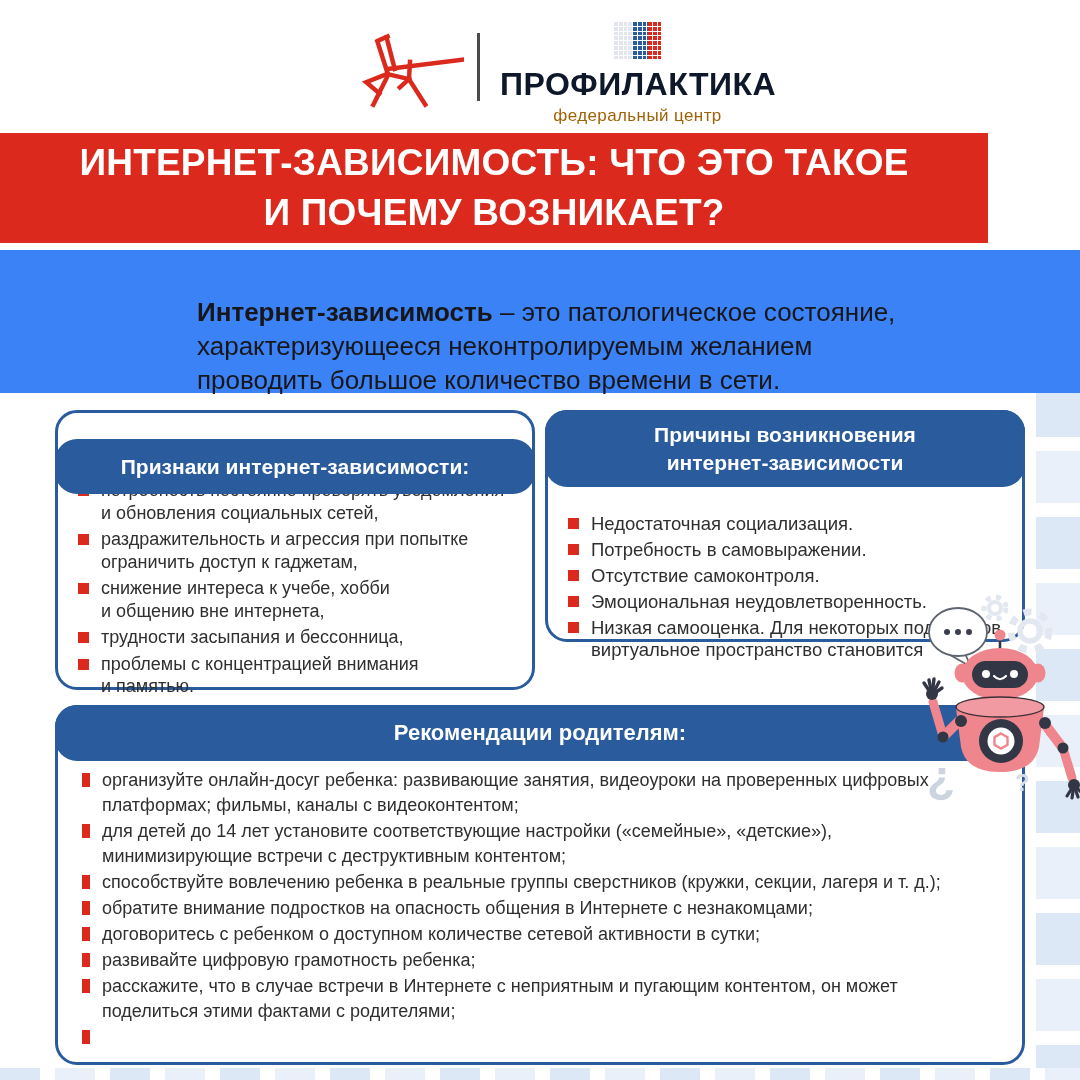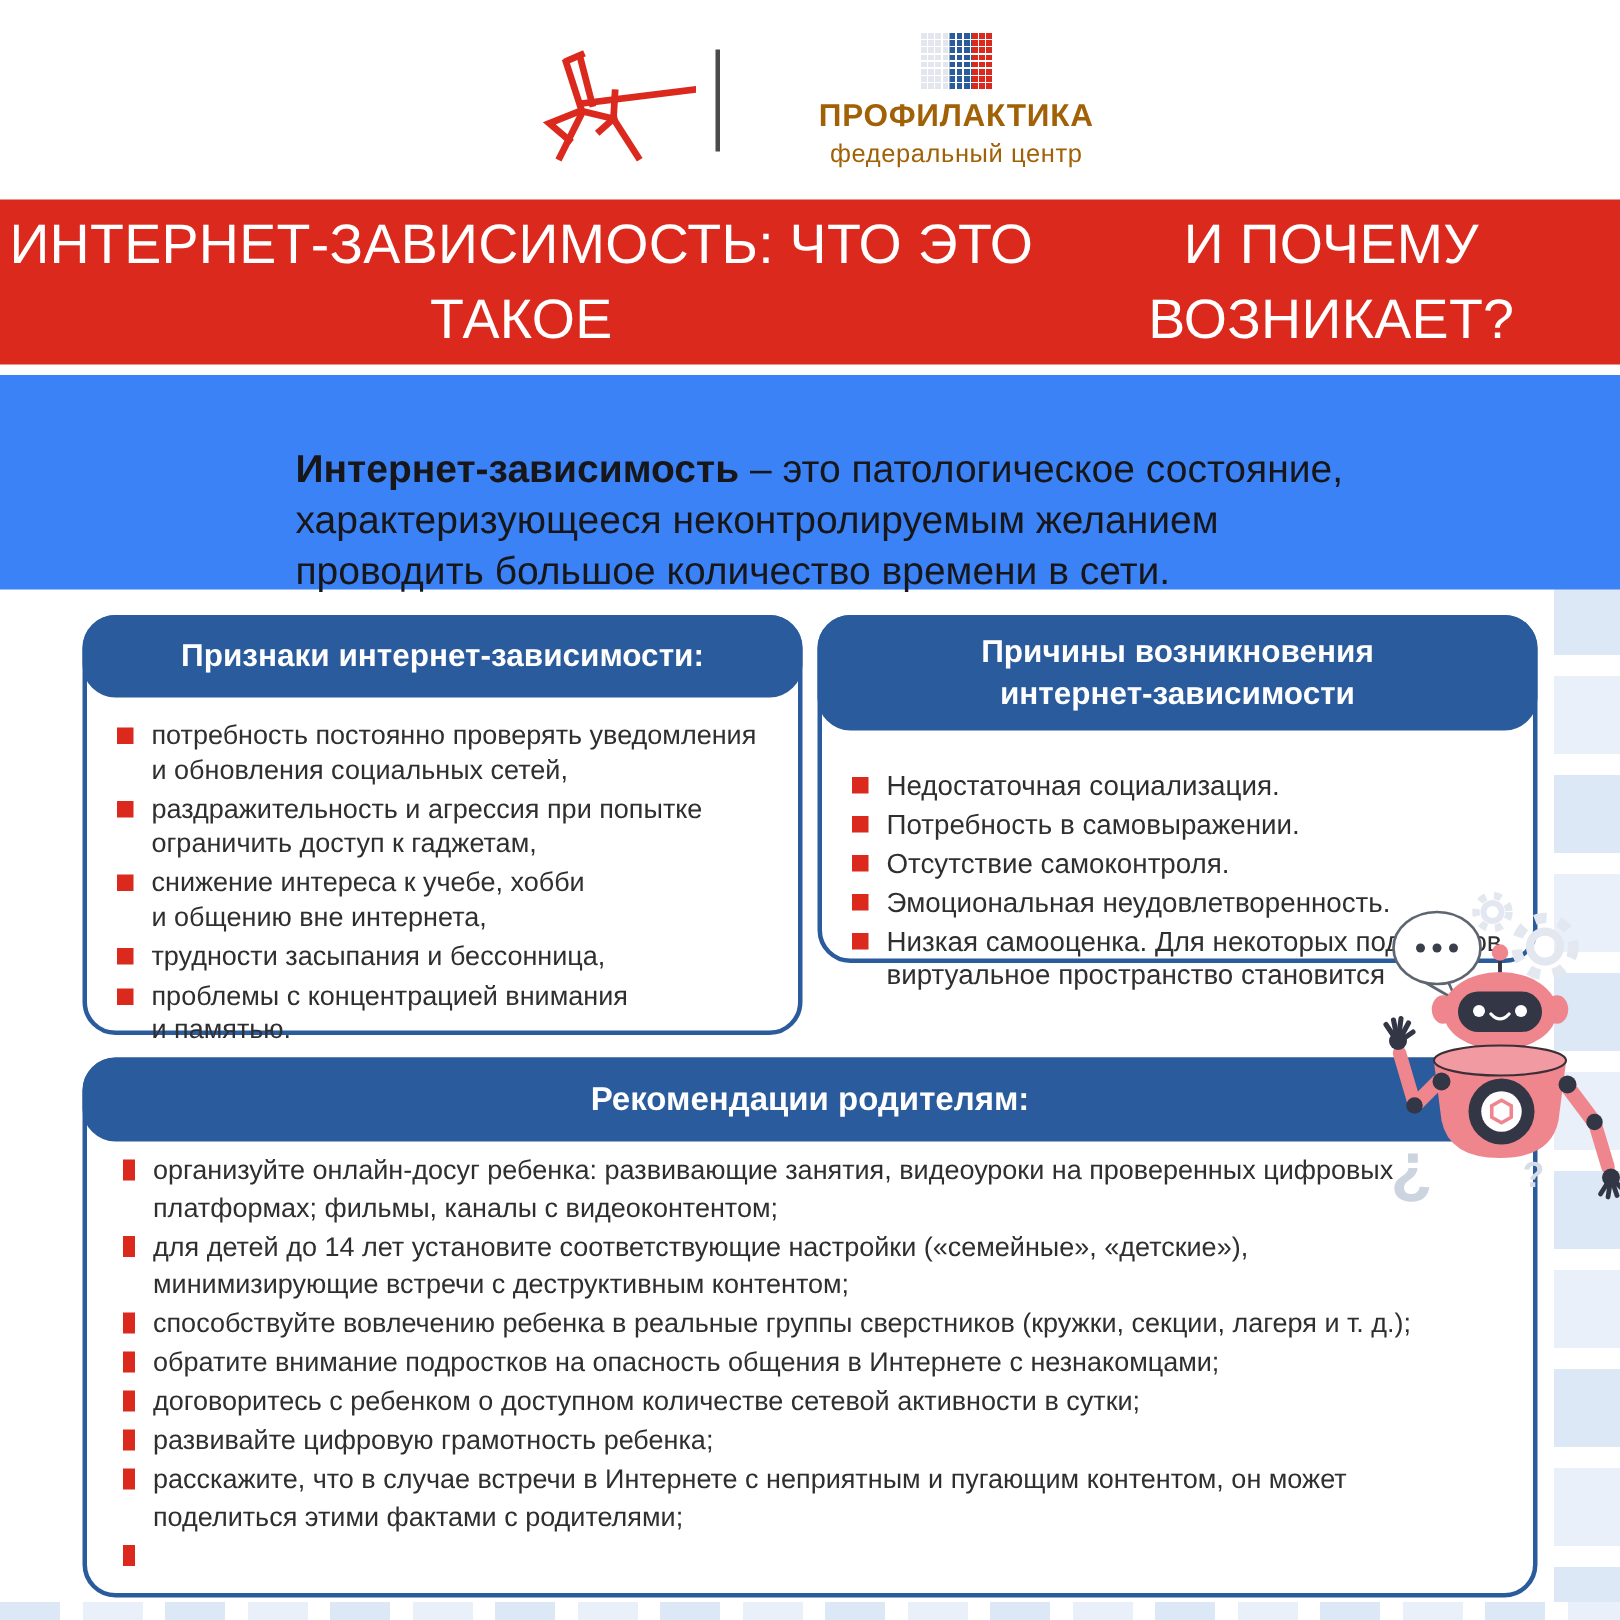--- a/index.html
+++ b/index.html
@@ -10,42 +10,42 @@
   .horse-logo{position:absolute;left:356px;top:28px;width:108px;height:84px;}
   .logo-divider{position:absolute;left:477px;top:33px;width:3px;height:68px;background:#4b4b4d;}
   .brand{position:absolute;left:500px;top:22px;width:275px;text-align:center;}
   .pxgrid{display:flex;width:48px;height:38px;margin:0 auto;}
   .pxgrid div{height:38px;
       background-image:repeating-linear-gradient(to right,transparent 0 3.8px,#fff 3.8px 4.8px),
                        repeating-linear-gradient(to bottom,transparent 0 3.8px,#fff 3.8px 4.8px);}
   .px-gray{width:19px;background-color:#e3e7ed;}
   .px-blue{width:15px;background-color:#2a5b9c;}
   .px-red{width:14px;background-color:#db291d;}
-  .brand-title{margin-top:6px;font-size:21px;font-weight:800;color:#a16207;letter-spacing:.5px;}
+  .brand-title{margin-top:6px;font-size:32px;font-weight:800;color:#0f172a;letter-spacing:.5px;}
   .brand-sub{margin-top:3px;font-size:17px;color:#a16207;letter-spacing:.4px;}
 
   
-  .banner{position:absolute;left:0;top:133px;width:1080px;height:110px;background:#db291d;
-          color:#fff;display:flex;flex-direction:row;align-items:center;justify-content:center;
-          font-weight:400;font-size:37px;line-height:1.34;letter-spacing:.2px;text-align:center;}
+  .banner{position:absolute;left:0;top:133px;width:988px;height:110px;background:#db291d;
+          color:#fff;display:flex;flex-direction:column;align-items:center;justify-content:center;
+          font-weight:700;font-size:37px;line-height:1.34;letter-spacing:.2px;text-align:center;}
 
   
   .band{position:absolute;left:0;top:250px;width:1080px;height:143px;background:#3b82f6;}
   .monitor{position:absolute;left:60px;top:276px;width:135px;height:92px;}
   .band-text{position:absolute;left:197px;top:20px;width:810px;font-size:26px;line-height:1.3;
              color:#17171a;white-space:pre-line;}
   .band-text .term{font-weight:700;}
 
   
   .card{position:absolute;background:#fff;border:3px solid #2a5b9c;border-radius:22px;box-sizing:border-box;}
   .card-head{position:absolute;top:-3px;left:-3px;right:-3px;background:#2a5b9c;border-radius:22px;
              color:#fff;font-weight:700;display:flex;align-items:center;justify-content:center;
              text-align:center;white-space:pre-line;z-index:1;}
   .signs-card{left:55px;top:410px;width:480px;height:280px;}
-  .signs-card .card-head{height:55px;font-size:21px;}
+  .signs-card .card-head{height:55px;font-size:21px;margin-top:29px;}
   .causes-card{left:545px;top:410px;width:480px;height:232px;}
   .causes-card .card-head{height:77px;font-size:21px;line-height:1.3;}
   .recs-card{left:55px;top:705px;width:970px;height:360px;}
   .recs-card .card-head{height:56px;font-size:22px;}
 
   ul.blist{list-style:none;margin:0;}
   li.bitem{display:flex;color:#2f2f31;}
   .bullet{flex:none;background:#db291d;}
   .btext{white-space:pre-line;}
 

